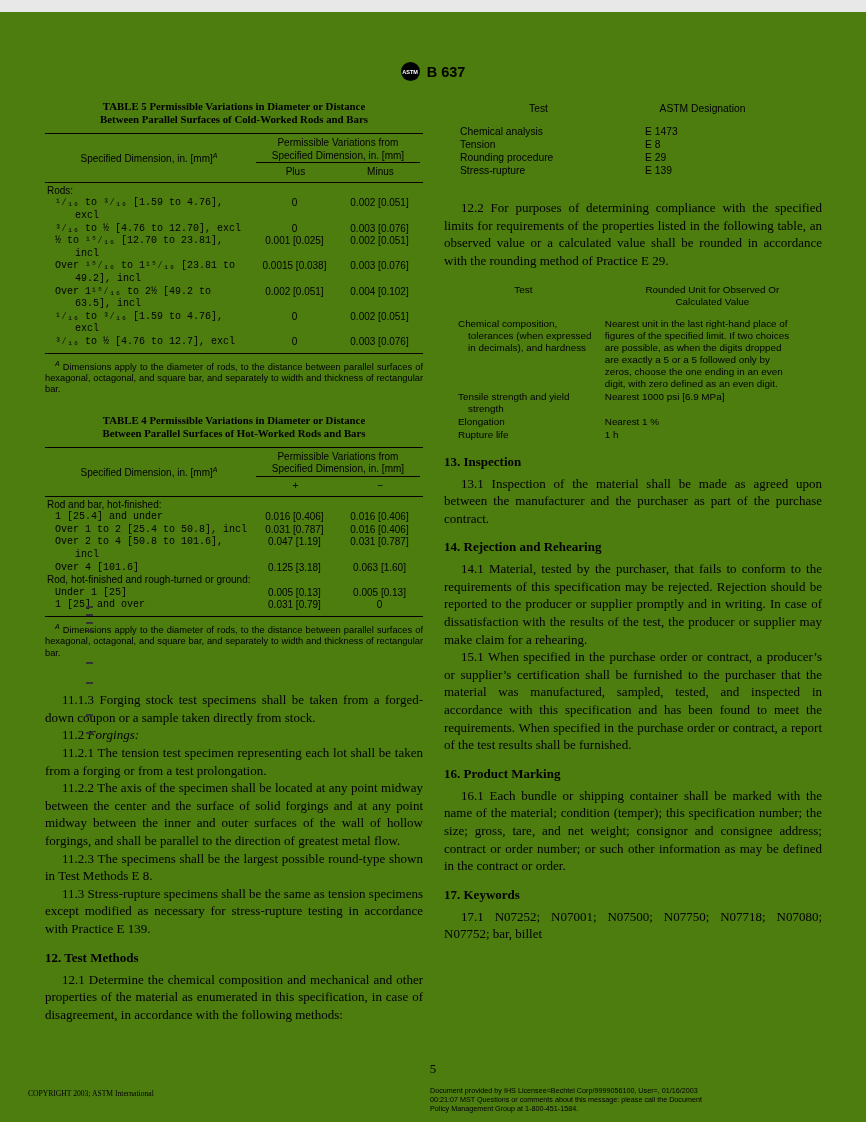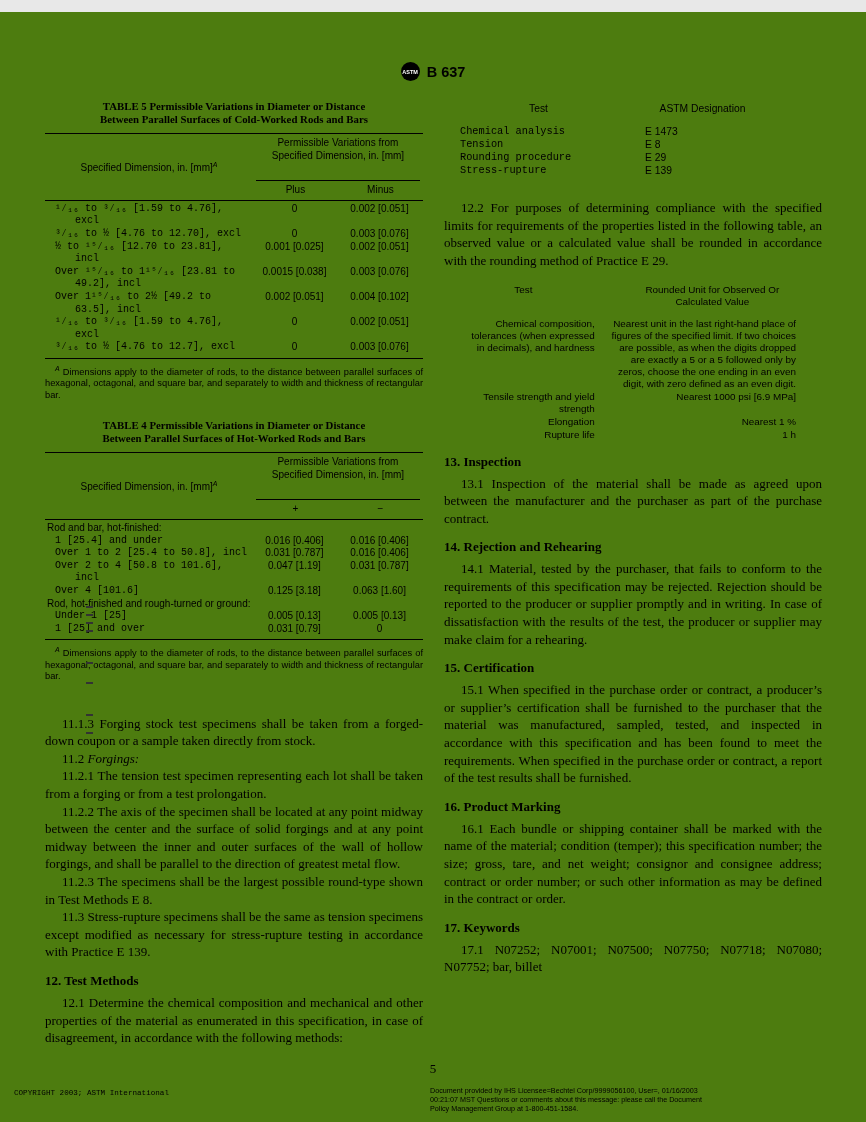--- a/index.html
+++ b/index.html
@@ -22,21 +22,21 @@
 
   
   .tbl-title { font-family:Liberation Serif, serif; font-weight:bold;
                font-size:10.8px; line-height:13px; text-align:center; margin:2px 8px 7px; }
   .tbl { font-family:"Liberation Sans","DejaVu Sans",sans-serif; font-size:10px; line-height:12.6px;
          border-top:1px solid #000; border-bottom:1px solid #000; }
   .tbl sup, .tbl-note sup { font-size:7px; vertical-align:super; font-style:italic; }
   .tbl-head { display:flex; border-bottom:1px solid #000; }
   .th-dim { width:55%; display:flex; align-items:center; justify-content:center; text-align:center; padding:4px 2px; }
   .th-var { width:45%; padding-top:3px; }
-  .th-var-span { text-align:center; border-bottom:1px solid #000; padding-bottom:18px; margin:0 3px; }
+  .th-var-span { text-align:center; border-bottom:1px solid #000; padding-bottom:0; margin:0 3px; }
   .th-sub { display:flex; text-align:center; padding:3px 0; }
   .th-sub span { flex:1; }
   .tbl-body { padding:2px 0 4px; }
   .t-section { padding-left:2px; }
   .t-row { display:flex; }
   .t-dim { width:55%; padding-left:30px; text-indent:-20px;font-family:Liberation Mono, monospace; }
   .t-plus { width:22%; text-align:center; }
   .t-minus { width:23%; text-align:center; }
   .tbl-note { font-family:"Liberation Sans","DejaVu Sans",sans-serif; font-size:9.3px;
               line-height:11.4px; text-align:justify; margin-top:4px; text-indent:10px; }
@@ -46,39 +46,39 @@
   .bp { font-size:13px; line-height:17.6px; text-align:justify; text-indent:17px; }
   .sec-h { font-size:13px; font-weight:bold; margin:12px 0 5px; }
   .first-para { margin-top:32px; }
 
   
   .rt1 { font-family:"Liberation Sans","DejaVu Sans",sans-serif; font-size:10.3px; line-height:13px; margin-top:4px; }
   .rt1-head { display:flex; text-align:center; margin-bottom:10px; }
   .rt1-head .c1 { width:50%; }
   .rt1-head .c2 { width:50%; padding-right:50px;text-align:center; }
   .rt1-row { display:flex; }
-  .rt1-row .c1 { width:50%; padding-left:16px;font-family:Liberation Mono, monospace; }
+  .rt1-row .c1 { width:50%; padding-left:16px; }
   .rt1-row .c2 { width:50%; padding-left:12px; }
 
   .rt2 { font-family:"Liberation Sans","DejaVu Sans",sans-serif; font-size:9.9px; line-height:12.1px; margin-top:15px; }
   .rt2-head { display:flex; text-align:center; margin-bottom:9px; }
   .rt2-head .c1 { width:42%; }
   .rt2-head .c2 { width:58%; }
-  .rt2-row { display:flex; margin-bottom:1px;text-align:right; }
+  .rt2-row { display:flex; margin-bottom:1px; }
   .rt2-row .c1 { width:42%; padding:0 8px 0 24px; text-indent:-10px; }
   .rt2-row .c2 { width:58%; padding:0 26px 0 2px; }
 
   
   .change-marks { position:absolute; left:86px; top:594px; width:8px; height:140px; }
   .change-marks i { position:absolute; left:0; width:7px; height:1.6px; background:#333; display:block; }
 
   
   .page-num { position:absolute; top:1049px; left:0; width:100%; text-align:center; font-size:13px; }
-  .copyright { position:absolute; top:1077px; left:14px;
-               font-family:Liberation Mono, monospace; font-size:7.6px; }
+  .copyright { position:absolute; top:1077px; left:28px;
+               font-family:Liberation Serif, serif; font-size:7.6px; }
   .ihs-note { position:absolute; top:1075px; left:430px;
               font-family:"Liberation Sans","DejaVu Sans",sans-serif; font-size:7.2px; line-height:8.8px; }
 </style>
 </head>
 <body>
 
 <div class="page">
 
   <div class="doc-header">
     <span class="astm-logo">
@@ -104,20 +104,21 @@
             <div>Permissible Variations from</div>
             <div>Specified Dimension, in. [mm]</div>
           </div>
           <div class="th-sub">
             <span>Plus</span>
             <span>Minus</span>
           </div>
         </div>
       </div>
       <div class="tbl-body">
+        <div class="t-section">Rods:</div>
         <div class="t-row">
             <div class="t-dim">¹⁄₁₆ to ³⁄₁₆ [1.59 to 4.76], excl</div>
             <div class="t-plus">0</div>
             <div class="t-minus">0.002 [0.051]</div>
           </div>
         <div class="t-row">
             <div class="t-dim">³⁄₁₆ to ½ [4.76 to 12.70], excl</div>
             <div class="t-plus">0</div>
             <div class="t-minus">0.003 [0.076]</div>
           </div>
@@ -271,21 +272,20 @@
           <div class="c2">1 h</div>
         </div>
     </div>
 
     <p class="sec-h">13.  Inspection</p>
     <p class="bp">13.1  Inspection of the material shall be made as agreed upon between the manufacturer and the purchaser as part of the purchase contract.</p>
 
     <p class="sec-h">14.  Rejection and Rehearing</p>
     <p class="bp">14.1  Material, tested by the purchaser, that fails to conform to the requirements of this specification may be rejected. Rejection should be reported to the producer or supplier promptly and in writing. In case of dissatisfaction with the results of the test, the producer or supplier may make claim for a rehearing.</p>
 
-    <p class="sec-h">15.  Certification</p>
     <p class="bp">15.1  When specified in the purchase order or contract, a producer’s or supplier’s certification shall be furnished to the purchaser that the material was manufactured, sampled, tested, and inspected in accordance with this specification and has been found to meet the requirements. When specified in the purchase order or contract, a report of the test results shall be furnished.</p>
 
     <p class="sec-h">16.  Product Marking</p>
     <p class="bp">16.1  Each bundle or shipping container shall be marked with the name of the material; condition (temper); this specification number; the size; gross, tare, and net weight; consignor and consignee address; contract or order number; or such other information as may be defined in the contract or order.</p>
 
     <p class="sec-h">17.  Keywords</p>
     <p class="bp">17.1  N07252;  N07001;  N07500;  N07750;  N07718; N07080; N07752; bar, billet</p>
   </div>
 
   <div class="change-marks">

